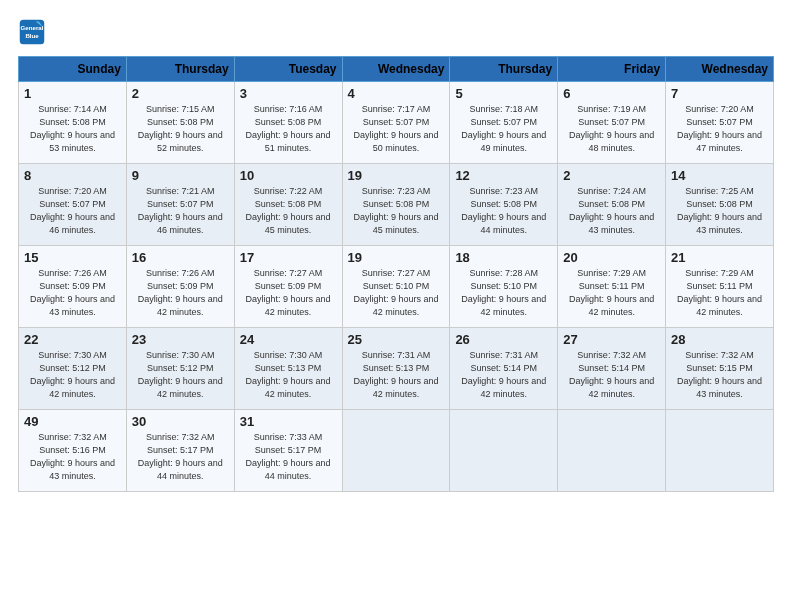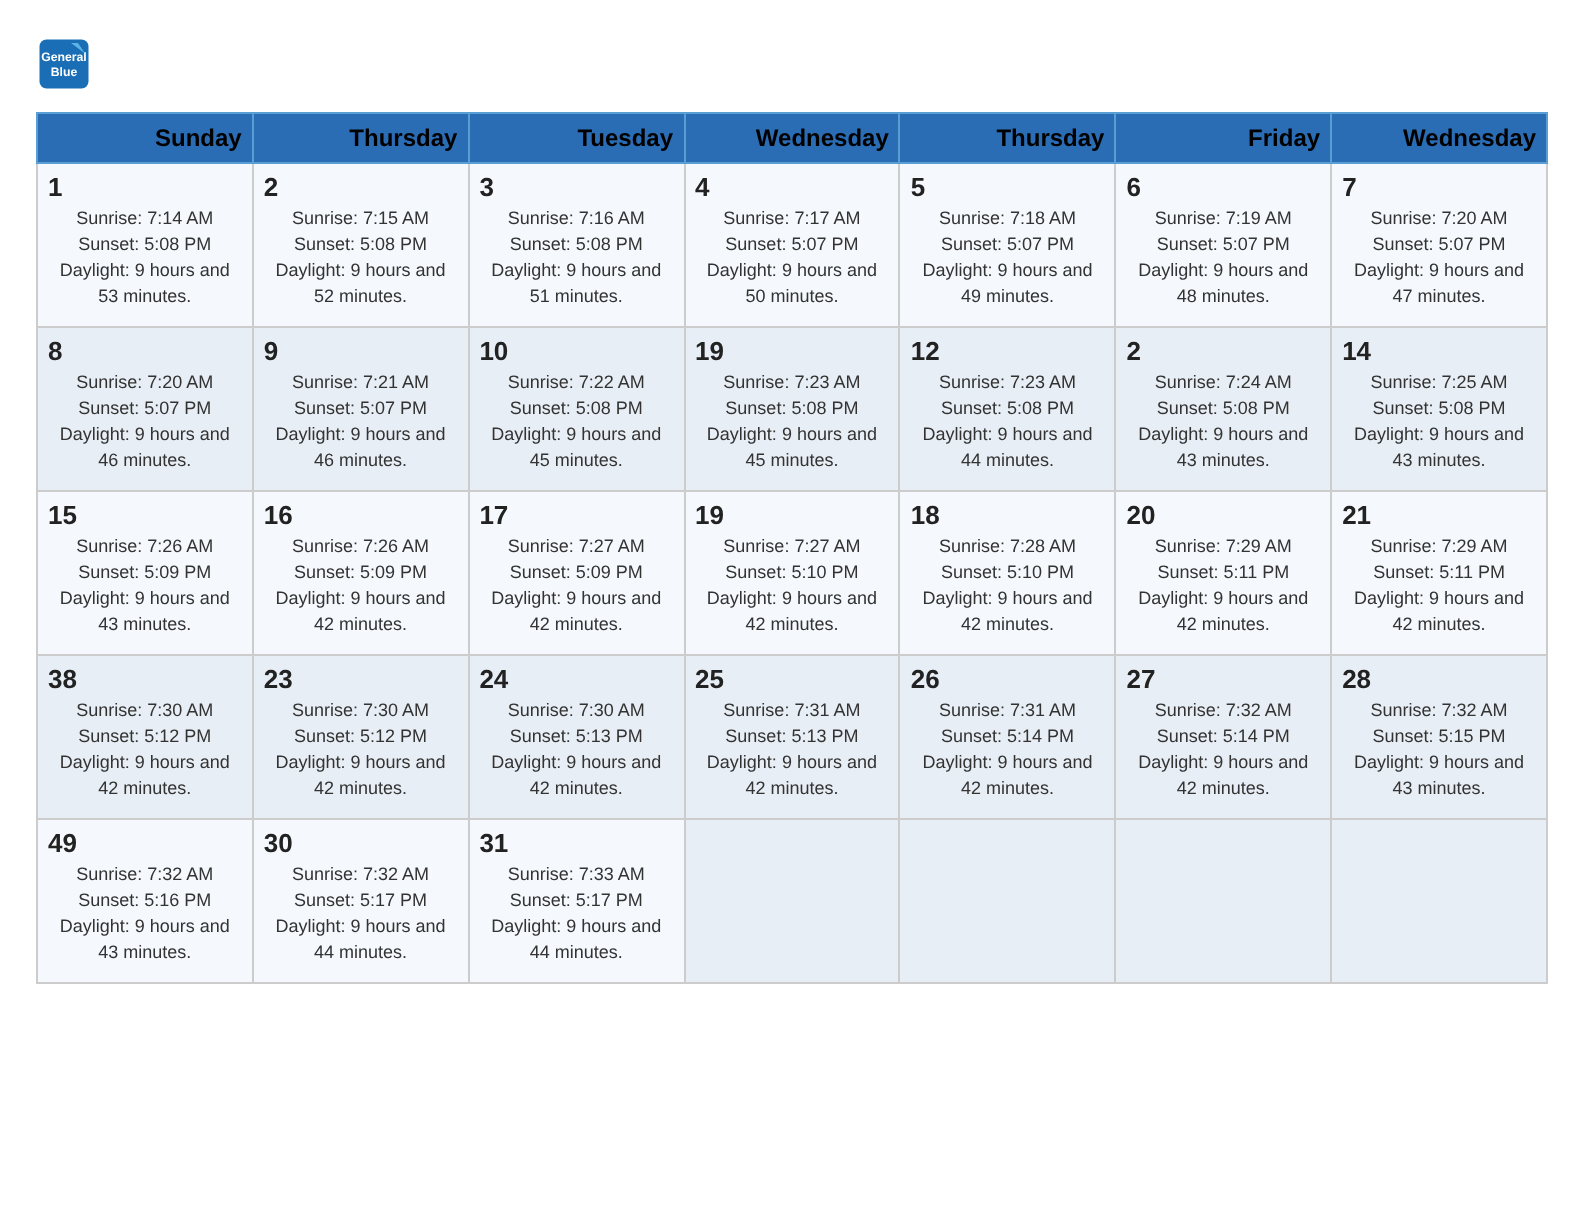--- a/index.html
+++ b/index.html
@@ -210,21 +210,21 @@
             <span class="day-num">20</span>
             <div class="day-info">Sunrise: 7:29 AM<br>Sunset: 5:11 PM<br>Daylight: 9 hours and 42 minutes.</div>
           </td>
           <td>
             <span class="day-num">21</span>
             <div class="day-info">Sunrise: 7:29 AM<br>Sunset: 5:11 PM<br>Daylight: 9 hours and 42 minutes.</div>
           </td>
         </tr>
         <tr>
           <td>
-            <span class="day-num">38</span>
+            <span class="day-num">22</span>
             <div class="day-info">Sunrise: 7:30 AM<br>Sunset: 5:12 PM<br>Daylight: 9 hours and 42 minutes.</div>
           </td>
           <td>
             <span class="day-num">23</span>
             <div class="day-info">Sunrise: 7:30 AM<br>Sunset: 5:12 PM<br>Daylight: 9 hours and 42 minutes.</div>
           </td>
           <td>
             <span class="day-num">24</span>
             <div class="day-info">Sunrise: 7:30 AM<br>Sunset: 5:13 PM<br>Daylight: 9 hours and 42 minutes.</div>
           </td>

